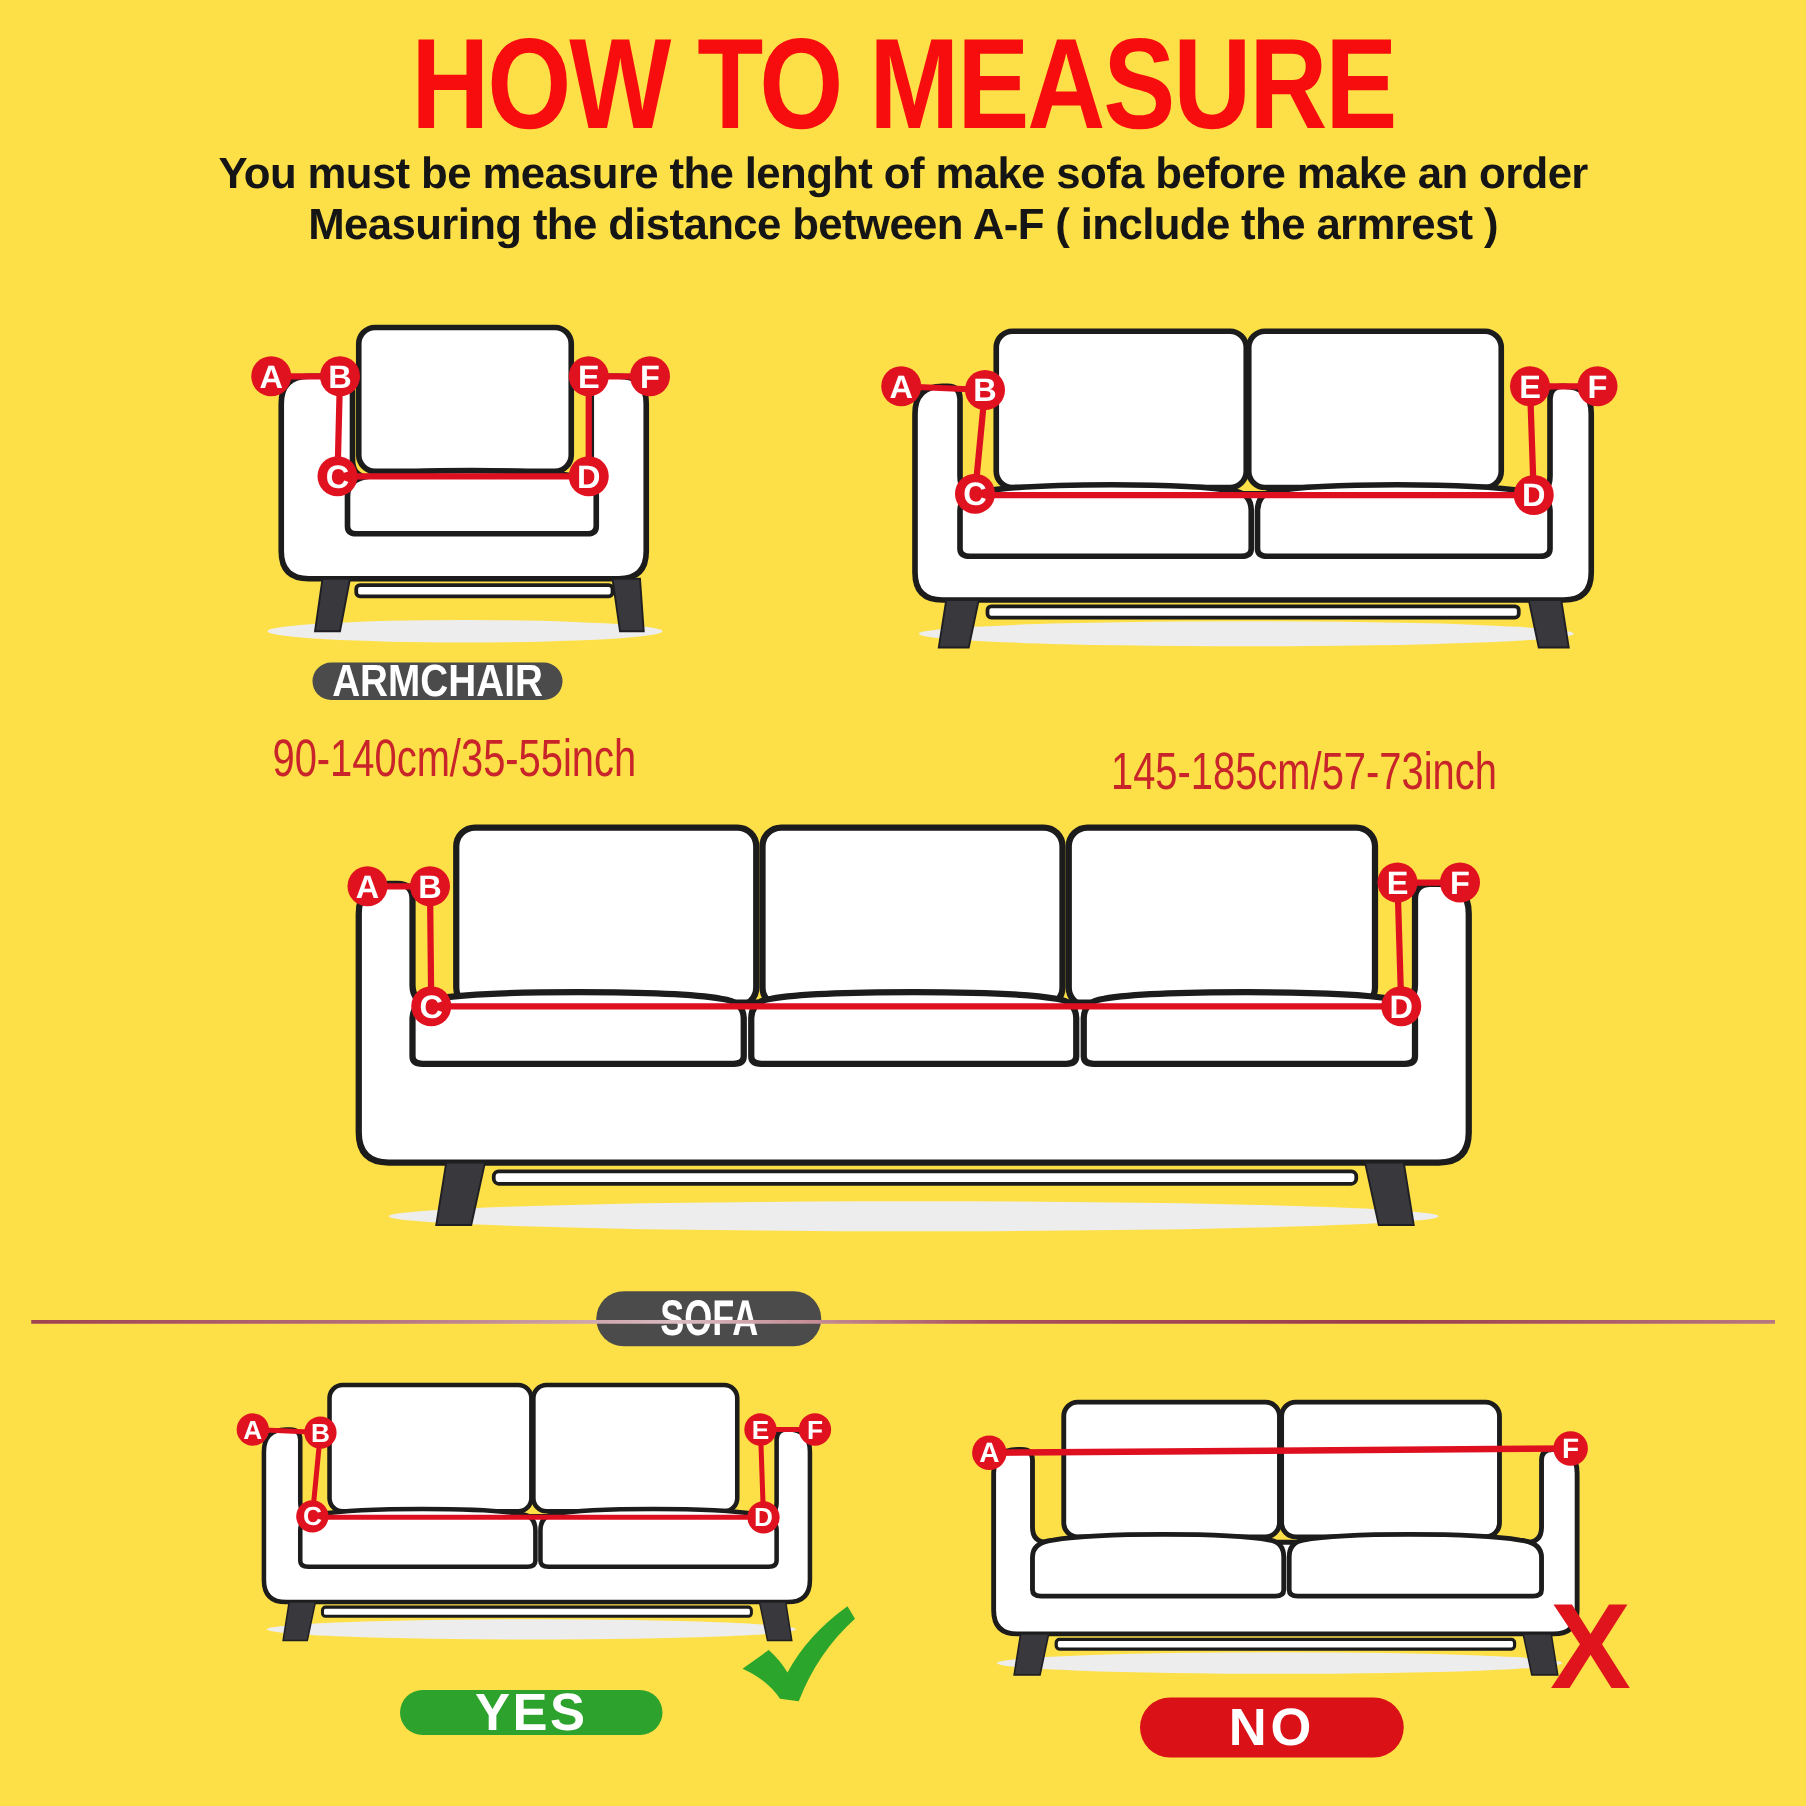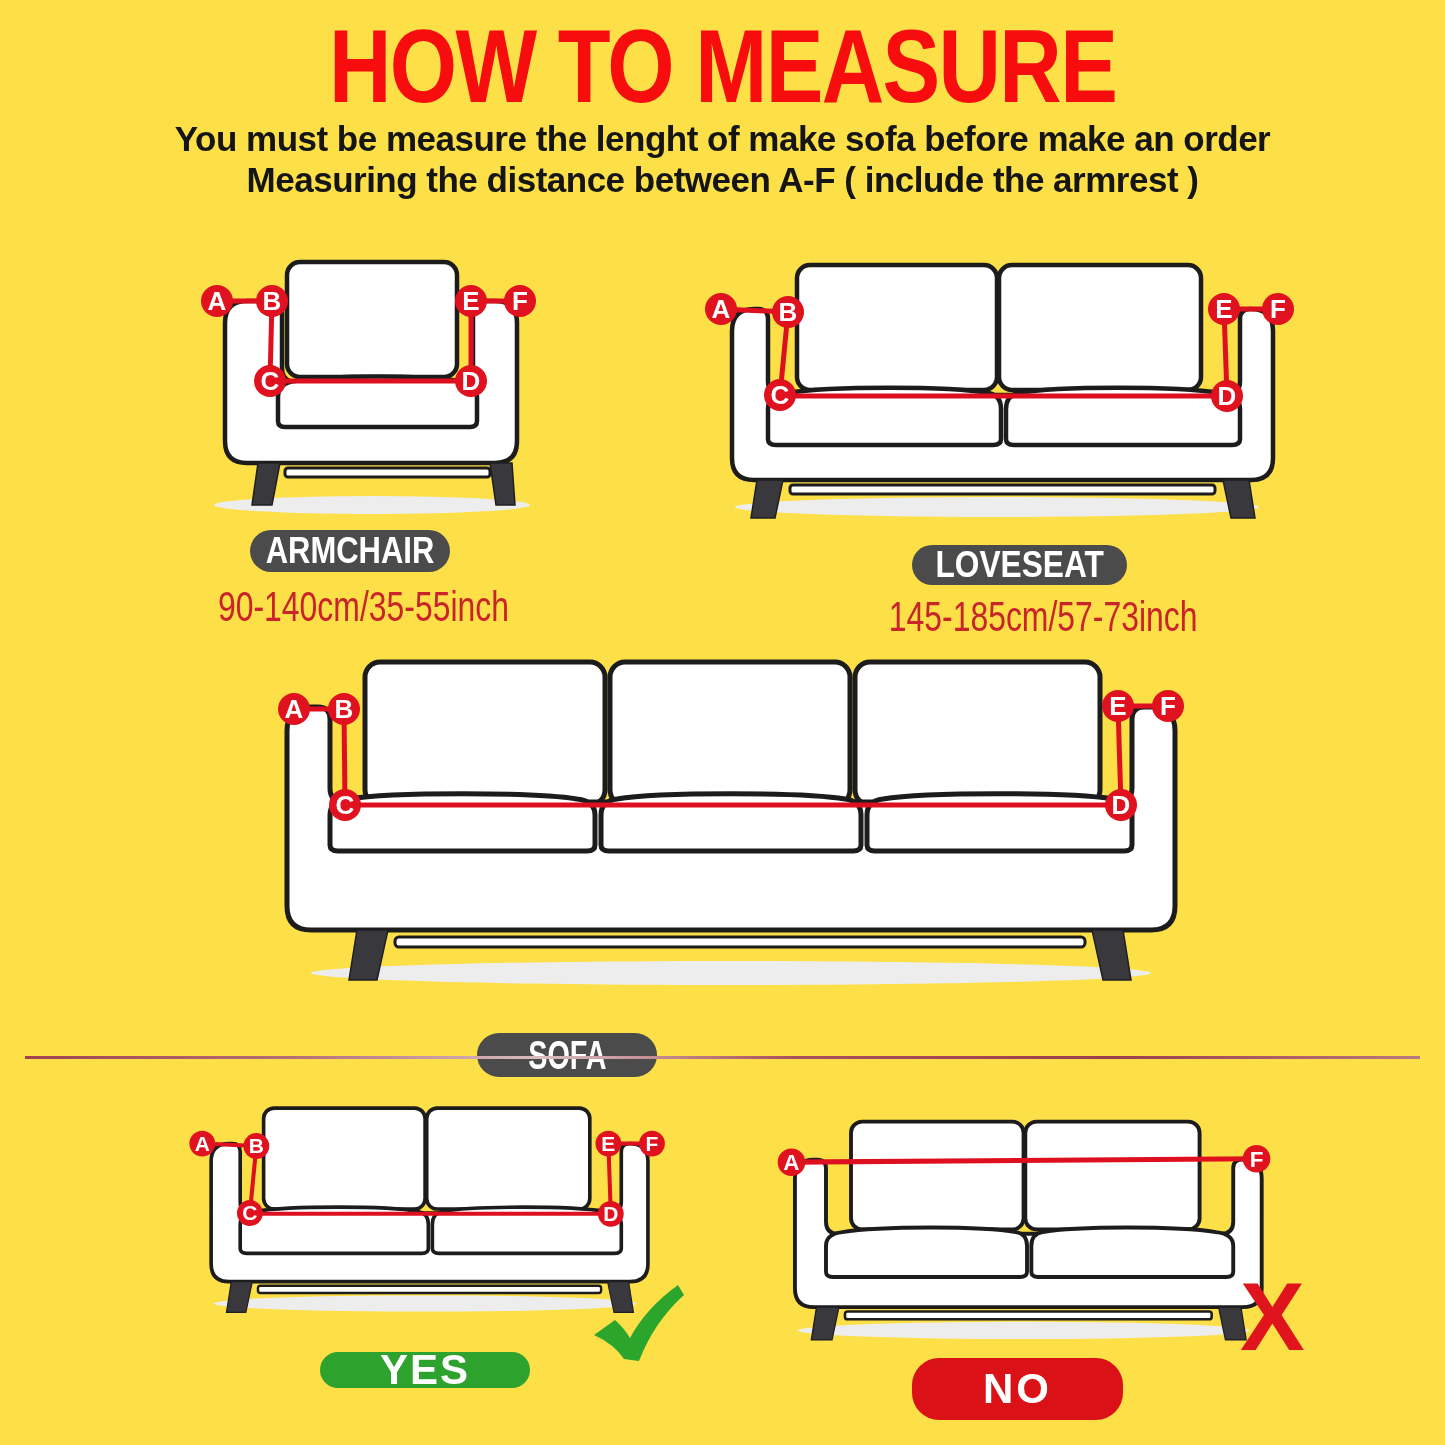--- a/index.html
+++ b/index.html
@@ -72,21 +72,21 @@
           <circle cx="339" cy="48" r="16" fill="#e0121f"></circle>
           <text class="mletter" font-size="26" x="339" y="57">E</text>
         </g>
       <g>
           <circle cx="388" cy="48" r="16" fill="#e0121f"></circle>
           <text class="mletter" font-size="26" x="388" y="57">F</text>
         </g>
     </g>
   </svg>
 
-  <div class="abs pill pill-dark" style="left:250px;top:530px;width:200px;height:42px;border-radius:21px;font-size:36px;">
+  <div class="abs pill pill-dark" style="left:250px;top:530px;width:200px;height:30px;border-radius:21px;font-size:36px;">
     <span class="squeeze" style="transform:scaleX(0.86);">ARMCHAIR</span>
   </div>
   <div class="abs range" style="left:172px;top:583px;width:400px;">
     <span class="squeeze">90-140cm/35-55inch</span>
   </div>
 
   <svg class="abs" style="left:695px;top:255px;" width="605" height="270" viewBox="0 0 605 270">
     <defs>
       <g id="ls-base">
         <ellipse cx="302" cy="252" rx="262" ry="10" fill="#ededed"></ellipse>
@@ -126,23 +126,20 @@
           <circle cx="529" cy="54" r="16" fill="#e0121f"></circle>
           <text class="mletter" font-size="26" x="529" y="63">E</text>
         </g>
       <g>
           <circle cx="583" cy="54" r="16" fill="#e0121f"></circle>
           <text class="mletter" font-size="26" x="583" y="63">F</text>
         </g>
     </g>
   </svg>
 
-  <div class="abs pill pill-dark" style="left:912px;top:545px;width:215px;height:40px;border-radius:20px;font-size:36px;">
-    <span class="squeeze" style="transform:scaleX(0.88);">LOVESEAT</span>
-  </div>
   <div class="abs range" style="left:840px;top:593px;width:400px;">
     <span class="squeeze">145-185cm/57-73inch</span>
   </div>
 
   <svg class="abs" style="left:265px;top:655px;" width="950" height="335" viewBox="0 0 950 335">
     <ellipse cx="466" cy="318" rx="420" ry="12" fill="#ededed"></ellipse>
     <rect x="100" y="7" width="240" height="143" rx="15" fill="#fff" stroke="#1c1c1c" stroke-width="5"></rect>
     <rect x="345" y="7" width="240" height="143" rx="15" fill="#fff" stroke="#1c1c1c" stroke-width="5"></rect>
     <rect x="590" y="7" width="245" height="143" rx="15" fill="#fff" stroke="#1c1c1c" stroke-width="5"></rect>
     <path d="M22,76 Q22,52 46,52 L53,52 Q65,52 65,64 L65,133 Q65,147 79,147 L853,147 Q867,147 867,133
@@ -239,17 +236,17 @@
           <circle cx="572" cy="53" r="16" fill="#e0121f"></circle>
           <text class="mletter" font-size="26" x="572" y="62">F</text>
         </g>
     </g>
   </svg>
 
   <div class="abs xmark" style="left:1240px;top:1268px;">
     <span>X</span>
   </div>
 
-  <div class="abs pill pill-red" style="left:912px;top:1358px;width:211px;height:62px;border-radius:27px;font-size:42px;letter-spacing:3px;">
+  <div class="abs pill pill-red" style="left:912px;top:1358px;width:211px;height:48px;border-radius:27px;font-size:42px;letter-spacing:3px;">
     <span>NO</span>
   </div>
 
 </div>
 
 </body></html>

